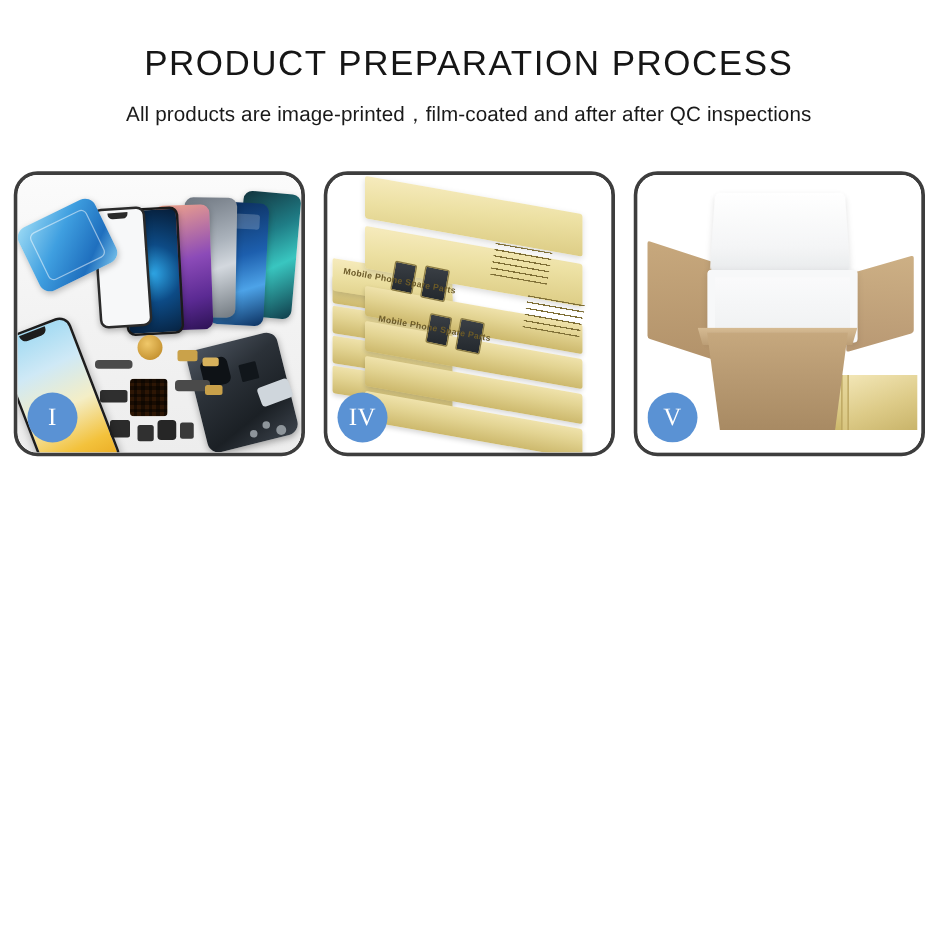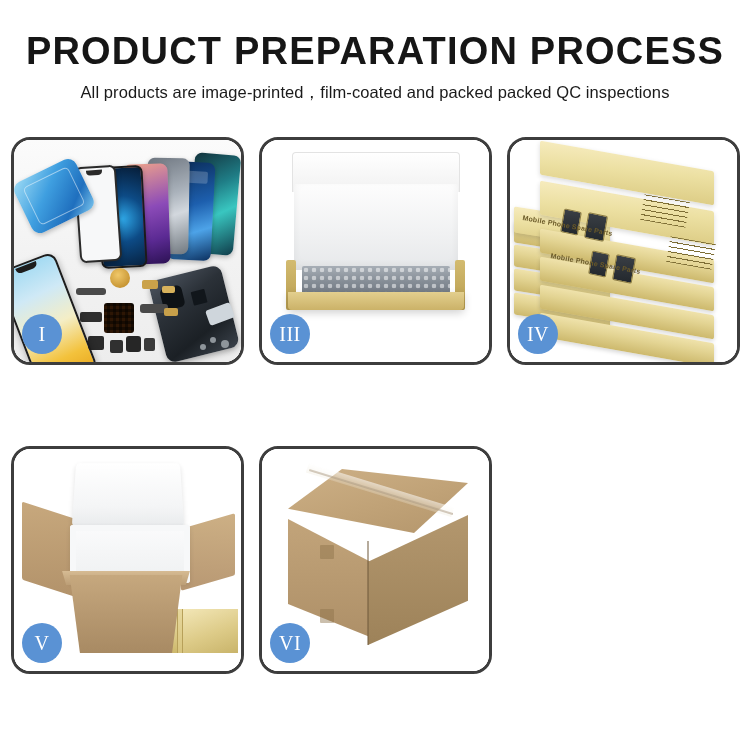--- a/index.html
+++ b/index.html
@@ -21,22 +21,22 @@
 
   
   .header {
     width: 750px;
     padding-top: 28px;
     text-align: center;
   }
 
   .title {
     font-family: "Liberation Sans", sans-serif;
-    font-size: 38px;
-    font-weight: 700;
+    font-size: 28px;
+    font-weight: 400;
     letter-spacing: 1.2px;
     color: #161616;
     line-height: 46px;
     white-space: nowrap;
   }
 
   .subtitle {
     font-family: "Liberation Sans", sans-serif;
     font-size: 16.5px;
     font-weight: 400;
@@ -463,21 +463,21 @@
     background: rgba(110,88,58,.5);
   }
 </style>
 </head>
 <body>
 
 <div class="page">
 
   <div class="header">
     <div class="title">PRODUCT PREPARATION PROCESS</div>
-    <div class="subtitle">All products are image-printed，film-coated and packed packed QC inspections</div>
+    <div class="subtitle">All products are image-printed，film-coated and after after QC inspections</div>
   </div>
 
   <div class="grid">
 
     <div class="panel">
       <div class="panel-stage">
         <div class="p1bg"></div>
         <div class="ph ph-teal"></div>
         <div class="ph ph-blue"></div>
         <div class="ph ph-grey"></div>
@@ -501,33 +501,20 @@
         <div class="part pt12"></div>
         <div class="part pt13"></div>
         <div class="part pt14"></div>
         <div class="part pt15"></div>
         <div class="part pt16"></div>
       </div>
       <div class="badge">I</div>
     </div>
 
 
-    <div class="panel">
-      <div class="panel-stage">
-        <div class="p3bg"></div>
-        <div class="b3-lid"></div>
-        <div class="b3-foam"></div>
-        <div class="b3-tray"></div>
-        <div class="b3-sideL"></div>
-        <div class="b3-sideR"></div>
-        <div class="b3-prod"></div>
-        <div class="b3-trayfront"></div>
-      </div>
-      <div class="badge">III</div>
-    </div>
 
     <div class="panel">
       <div class="panel-stage">
         <div class="p4bg"></div>
         <div class="stackwrap">
           <div class="sbox sb-l1"></div>
           <div class="sbox sb-l2"></div>
           <div class="sbox sb-l3"></div>
           <div class="sbox sb-l4"></div>
           <div class="lidface lf-backtop"></div>
@@ -564,29 +551,15 @@
             <div class="c5-gslat" style="left:35px"></div>
             <div class="c5-gplate"></div>
           </div>
         </div>
         <div class="c5-rim"></div>
         <div class="c5-body"></div>
       </div>
       <div class="badge">V</div>
     </div>
 
-    <div class="panel">
-      <div class="panel-stage">
-        <div class="p6bg"></div>
-        <div class="c6-top"></div>
-        <div class="c6-left"></div>
-        <div class="c6-right"></div>
-        <div class="c6-seam"></div>
-        <div class="c6-tape"></div>
-        <div class="c6-edge"></div>
-        <div class="c6-tab1"></div>
-        <div class="c6-tab2"></div>
-      </div>
-      <div class="badge">VI</div>
-    </div>
 
   </div>
 </div>
 
 </body></html>

